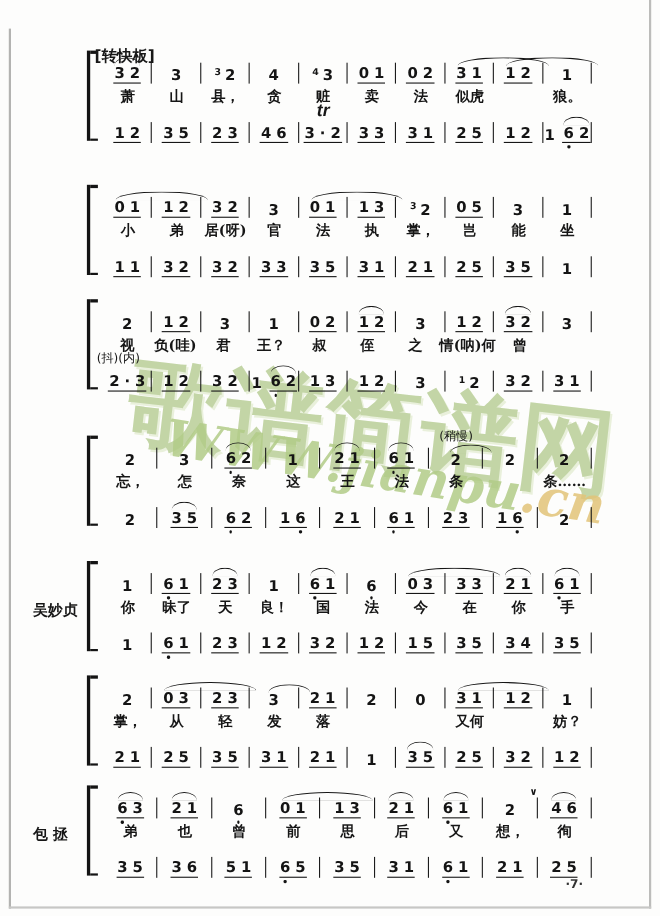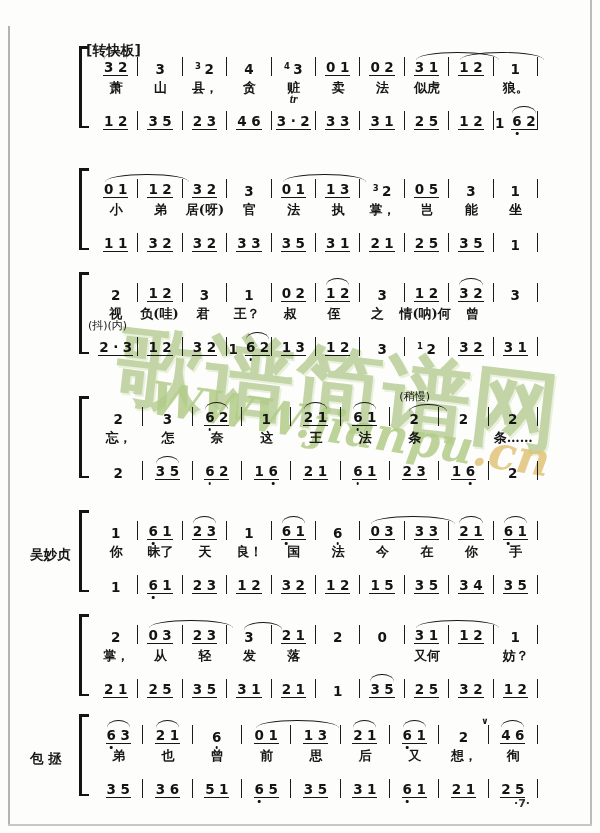--- a/index.html
+++ b/index.html
@@ -42,21 +42,21 @@
   .n{position:relative;font-size:13.5px;font-weight:700;line-height:1;color:#141414;}
   .n.ld::after{content:"";position:absolute;left:50%;bottom:-5px;transform:translateX(-50%);
                width:2.6px;height:2.6px;border-radius:50%;background:#141414;}
   .beam .n.ld::after{bottom:-7px;}
   .grace{font-size:8.5px;font-weight:700;line-height:1;position:relative;top:-6px;margin-right:-1px;color:#141414;}
   .arc{position:absolute;left:4%;right:4%;top:-9px;height:7px;border-top:1.8px solid #161616;
        border-radius:50% 50% 0 0 / 100% 100% 0 0;}
   .arc.wide{right:auto;left:8%;width:330%;max-width:86px;}
   .breath{position:absolute;right:-1px;top:-9px;font-size:9px;font-weight:700;color:#141414;}
   .ann{position:absolute;font-size:11px;font-weight:400;color:#161616;white-space:nowrap;transform:translateX(-50%);}
-  .ann.it{font-style:italic;font-family:Liberation Serif, serif;font-weight:700;font-size:12px;}
+  .ann.it{font-style:italic;font-family:Liberation Sans, sans-serif;font-weight:700;font-size:16px;}
   .ann.left{transform:none;}
 </style>
 </head>
 <body>
 
 <div class="page">
 
   <div class="edge edge-left"></div>
   <div class="edge edge-right"></div>
   <div class="edge edge-bottom"></div>

